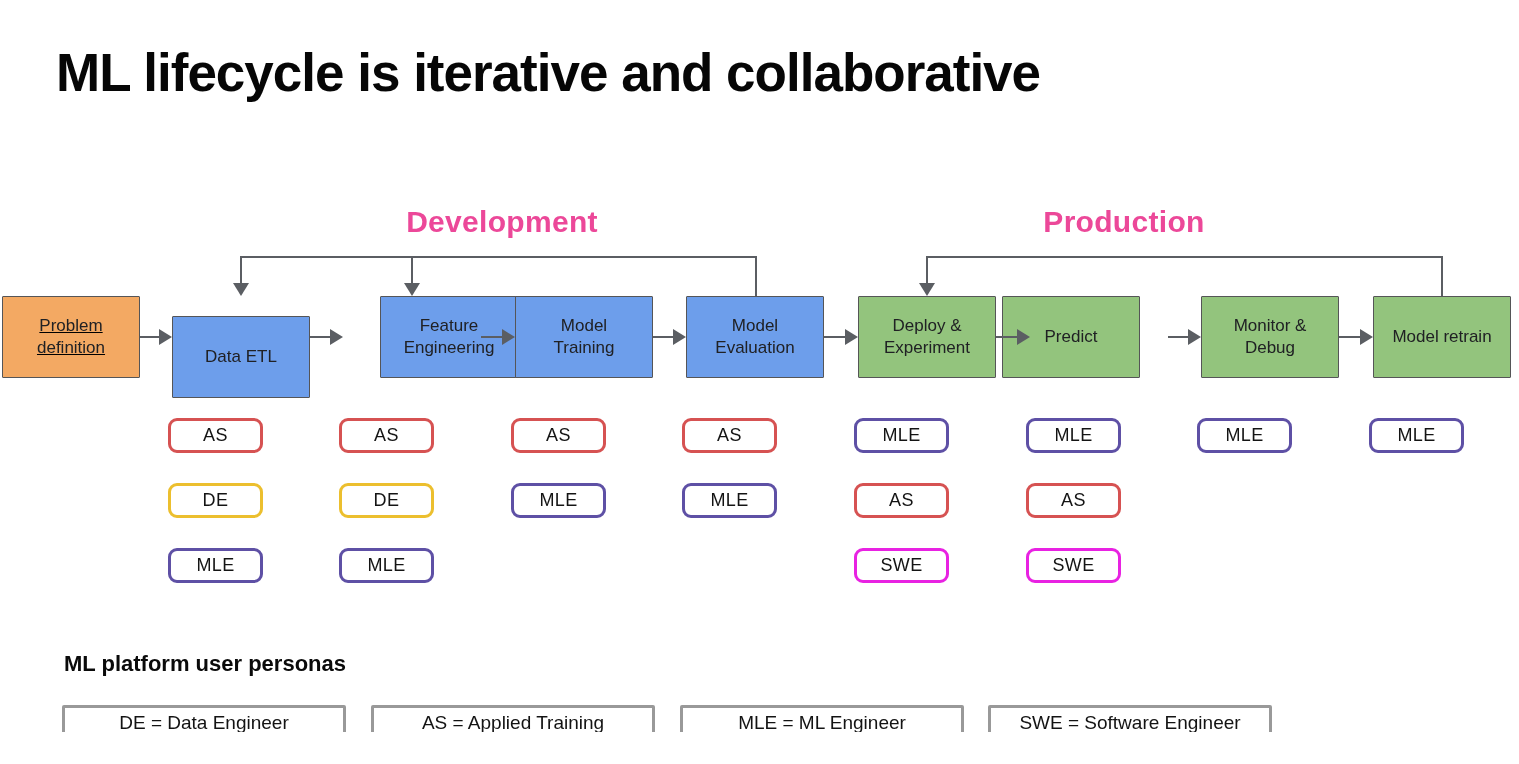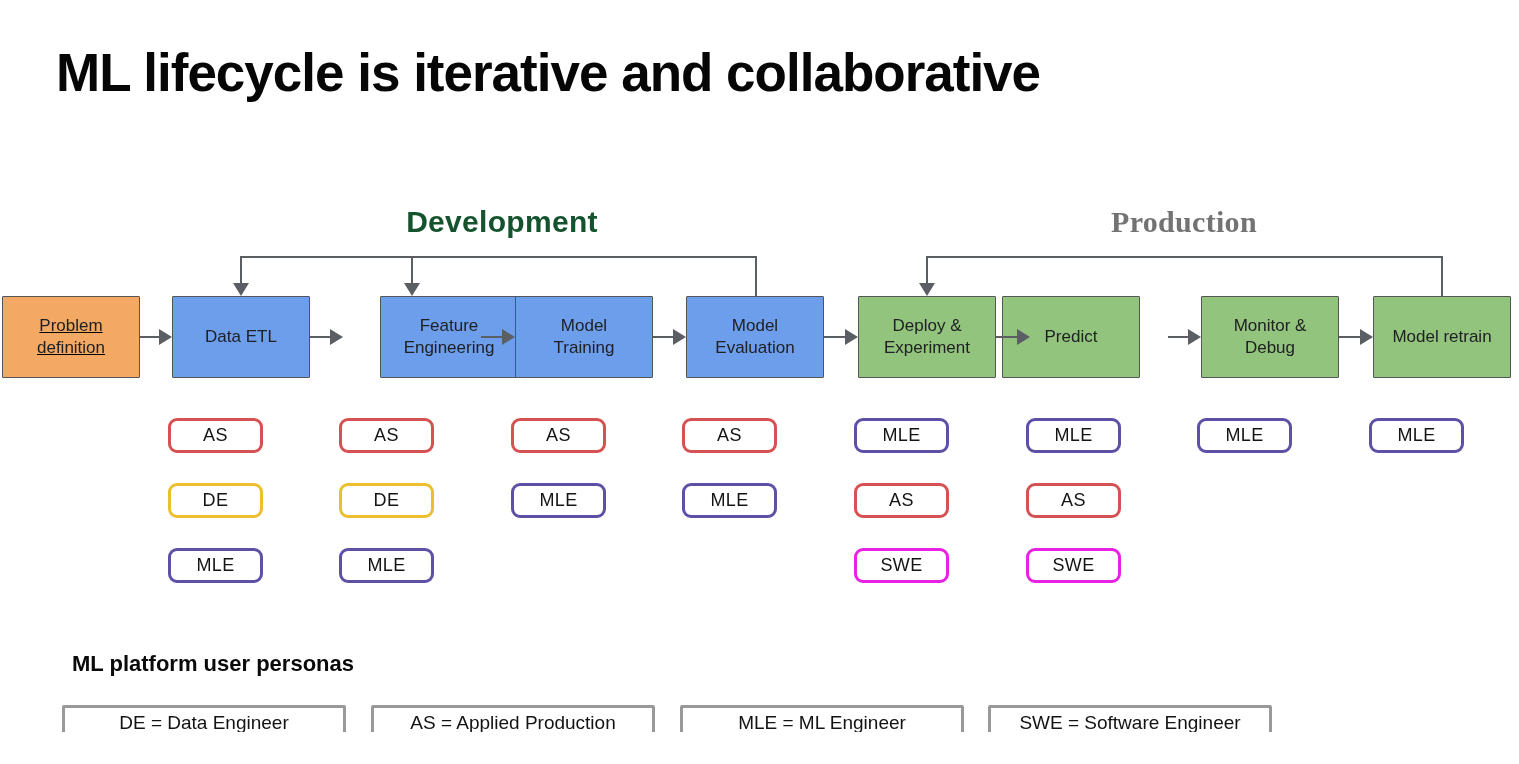--- a/index.html
+++ b/index.html
@@ -15,22 +15,22 @@
   .title{
     left:56px;top:42px;
     font-size:53px;font-weight:700;letter-spacing:-1px;
     color:#060606;white-space:nowrap;
   }
   
   .section-label{
     top:205px;width:240px;text-align:center;
     font-size:30px;font-weight:600;letter-spacing:.3px;white-space:nowrap;
   }
-  .section-dev{left:382px;color:#14532d;}
-  .section-prod{left:1064px;color:#737373;font-family:Liberation Serif, serif;}
+  .section-dev{left:382px;color:#ec4899;}
+  .section-prod{left:1004px;color:#ec4899;}
   
   .stage-box{
     top:296px;width:138px;height:82px;
     border:1.5px solid #555557;border-radius:1px;
     display:flex;align-items:center;justify-content:center;
     text-align:center;box-sizing:border-box;
   }
   .stage-label{
     font-size:17px;line-height:1.28;color:#202124;
     white-space:pre-line;
@@ -56,21 +56,21 @@
     background:#ffffff;border-radius:9px;border:3px solid #999;
     display:flex;align-items:center;justify-content:center;
     font-size:18px;letter-spacing:.4px;color:#141414;
   }
   .tag-as{border-color:#d65252;justify-content:center;}
   .tag-de{border-color:#ecbf2e;}
   .tag-mle{border-color:#5e50a5;}
   .tag-swe{border-color:#e822e2;}
   
   .legend-title{
-    left:72px;top:651px;
+    left:64px;top:651px;
     font-size:22px;font-weight:700;color:#0a0a0a;white-space:nowrap;
   }
   .legend-pill{
     top:705px;height:35px;width:284px;box-sizing:border-box;
     background:#ffffff;border-radius:2px;border:3px solid #999;
     display:flex;align-items:center;justify-content:center;
     font-size:19px;color:#131313;white-space:nowrap;
   }
   .bottom-strip{
     left:0;top:752px;width:1519px;height:12px;
@@ -96,21 +96,21 @@
 
   <div class="abs cline" style="left:926px;top:256px;width:517px;height:2px;"></div>
   <div class="abs cline" style="left:1441px;top:256px;width:2px;height:41px;"></div>
   <div class="abs cline" style="left:926px;top:256px;width:2px;height:29px;"></div>
   <div class="abs arrowhead-down" style="left:919px;top:283px;"></div>
 
   <div class="abs stage-box stage-start" style="left:2px;text-decoration:underline;">
     <span class="stage-label">Problem
 definition</span>
   </div>
-  <div class="abs stage-box stage-dev" style="left:172px;">
+  <div class="abs stage-box stage-dev" style="left:172px;margin-top:20px;">
     <span class="stage-label">Data ETL</span>
   </div>
   <div class="abs stage-box stage-dev" style="left:343px;margin-left:37px;">
     <span class="stage-label">Feature
 Engineering</span>
   </div>
   <div class="abs stage-box stage-dev" style="left:515px;">
     <span class="stage-label">Model
 Training</span>
   </div>
@@ -218,21 +218,21 @@
   <div class="abs tag tag-mle" style="left:1369px;top:418px;">
       <span>MLE</span>
     </div>
 
   <div class="abs legend-title">ML platform user personas</div>
 
   <div class="abs legend-pill tag-de" style="left:62px;">
       <span>DE = Data Engineer</span>
     </div>
   <div class="abs legend-pill tag-as" style="left:371px;">
-      <span>AS = Applied Production</span>
+      <span>AS = Applied Training</span>
     </div>
   <div class="abs legend-pill tag-swe" style="left:988px;">
       <span>SWE = Software Engineer</span>
     </div>
   <div class="abs legend-pill tag-mle" style="left:680px;">
       <span>MLE = ML Engineer</span>
     </div>
 
   <div class="abs bottom-strip"></div>
 

